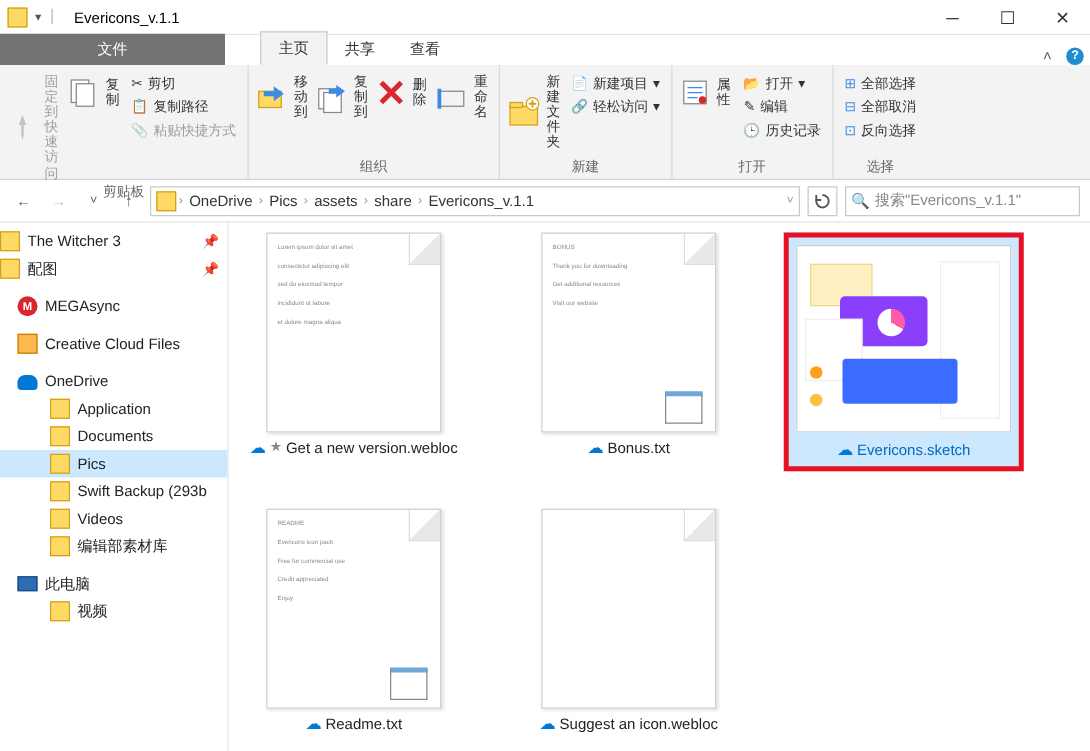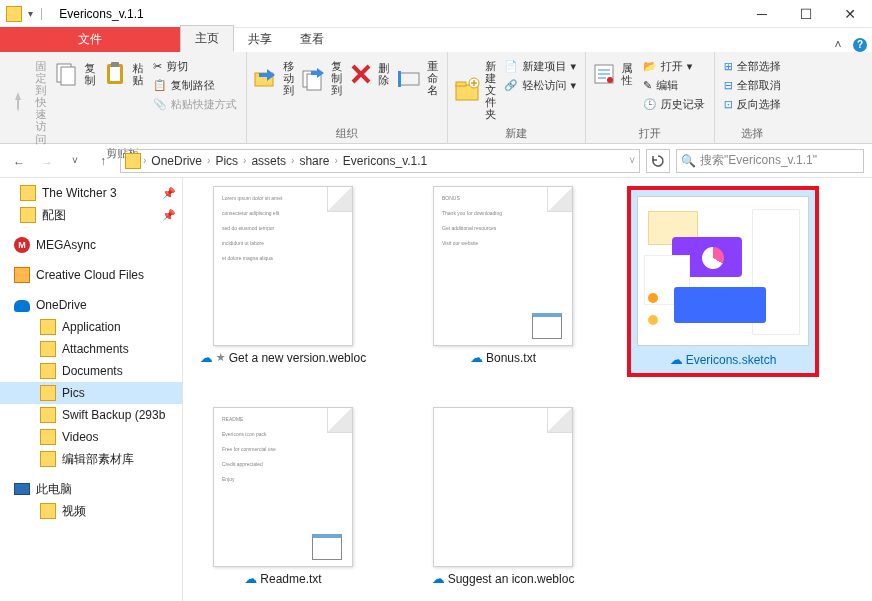--- a/index.html
+++ b/index.html
@@ -8,22 +8,22 @@
 .titlebar { height: 28px; background: #fff; display: flex; align-items: center; border-bottom: 1px solid #e5e5e5; }
 .titlebar .left { display: flex; align-items: center; gap: 6px; padding-left: 6px; }
 .titlebar .ico { width: 16px; height: 16px; background: #ffd966; border: 1px solid #d4a015; }
 .titlebar .dd { font-size: 10px; color: #555; }
 .titlebar .title { margin-left: 8px; font-size: 12px; }
 .titlebar .wincontrols { margin-left: auto; display: flex; }
 .titlebar .wincontrols div { width: 44px; height: 28px; display: flex; align-items: center; justify-content: center; font-size: 14px; color: #333; }
 
 .ribbon-tabs { height: 24px; display: flex; align-items: flex-end; background: #fff; }
 .ribbon-tabs .tab { padding: 4px 14px; font-size: 12px; color: #333; cursor: pointer; }
-.ribbon-tabs .tab.file { background: #ef4444; color: #fff; }
-.ribbon-tabs .tab.active { border: 1px solid #ccc; border-bottom: 1px solid #f3f3f3; background: #f3f3f3; }
+.ribbon-tabs .tab.file { background: #737373; color: #fff; }
+.ribbon-tabs .tab.active { border: 1px solid #ccc; border-bottom: 1px solid #f3f3f3; background: #f3f3f3; margin-left: 28px; }
 .ribbon-tabs .spacer { flex: 1; }
 .ribbon-tabs .collapse { width: 20px; text-align: center; color: #555; }
 .ribbon-tabs .help { width: 24px; text-align: center; }
 .help-circle { display:inline-block; width:14px; height:14px; border-radius:50%; background:#1e8ccf; color:#fff; font-size:10px; line-height:14px; text-align:center; font-weight:bold; }
 
 .ribbon { height: 92px; background: #f3f3f3; border-bottom: 1px solid #d4d4d4; display: flex; }
 .group { border-right: 1px solid #d9d9d9; display: flex; flex-direction: column; padding: 2px 6px 0 6px; }
 .group-body { flex: 1; display: flex; align-items: flex-start; gap: 4px; }
 .group-label { text-align: center; font-size: 11px; color: #666; padding: 1px 0 2px; }
 .bigbtn { display: flex; flex-direction: row; align-items: center; justify-content: flex-start; width: 44px; padding-top: 6px; gap: 2px; }
@@ -40,21 +40,21 @@
 .addrbar { flex: 1; height: 24px; border: 1px solid #c9c9c9; display: flex; align-items: center; padding: 0 4px; gap: 2px; font-size: 12px; }
 .addrbar .fico { width:16px; height:16px; background:#ffd966; border:1px solid #d4a015; }
 .crumb { padding: 0 3px; color: #333; }
 .csep { color: #999; font-size: 10px; }
 .addrbar .spacer { flex:1; }
 .refreshbtn { width:24px; height:24px; border:1px solid #c9c9c9; display:flex; align-items:center; justify-content:center; }
 .searchbox { width: 188px; height: 24px; border: 1px solid #c9c9c9; display:flex; align-items:center; padding: 0 4px; gap:4px; color:#888; }
 
 .content { display: flex; height: 423px; }
 .tree { width: 183px; border-right: 1px solid #e5e5e5; overflow: hidden; padding-top: 4px; }
-.tree-item { display:flex; align-items:center; gap:6px; height:22px; padding-left: 20px; font-size:12px; color:#222; white-space:nowrap; }
+.tree-item { display:flex; align-items:center; gap:6px; height:22px; font-size:12px; color:#222; white-space:nowrap; }
 .tree-item.indent { padding-left: 40px; }
 .tree-item.selected { background:#cce8ff; }
 .tree-item .ficon { width:16px; height:16px; flex-shrink:0; }
 .folder-y { background:#ffd966; border:1px solid #d4a015; }
 .folder-o { background:#ffb84d; border:1px solid #cc7a00; }
 .mega { width:16px; height:16px; border-radius:50%; background:#d9272e; color:#fff; font-size:9px; font-weight:bold; display:flex; align-items:center; justify-content:center; }
 .onedrive { width:16px; height:12px; background:#0078d4; border-radius: 6px 6px 3px 3px; margin-top:2px; }
 .monitor { width:16px; height:12px; background:#2d6db5; border:1px solid #1a4a80; }
 .cube { width:14px; height:14px; background:#3b8ae6; border:1px solid #2060b0; transform: rotate(10deg); }
 .pin { color:#666; font-size:11px; margin-left:auto; margin-right:6px; }
@@ -126,30 +126,20 @@
 速访问</div>
       </div>
       <div class="bigbtn">
         <div class="icn">
             <svg width="26" height="26">
               <rect x="3" y="3" width="14" height="18" fill="#fff" stroke="#888"></rect>
               <rect x="7" y="6" width="14" height="18" fill="#fff" stroke="#888"></rect>
             </svg>
           </div>
         <div class="lbl">复制</div>
-      </div>
-      <div class="bigbtn">
-        <div class="icn">
-            <svg width="26" height="26">
-              <rect x="5" y="3" width="16" height="20" rx="2" fill="#d4a015"></rect>
-              <rect x="8" y="6" width="10" height="14" fill="#fff"></rect>
-              <rect x="9" y="1" width="8" height="5" rx="1" fill="#888"></rect>
-            </svg>
-          </div>
-        <div class="lbl">粘贴</div>
       </div>
       <div class="smallstack">
         <div class="smallbtn">
             <span>✂</span>
             <span>剪切</span>
           </div>
         <div class="smallbtn">
             <span>📋</span>
             <span>复制路径</span>
           </div>
@@ -332,24 +322,20 @@
     <div class="tree-item" style="padding-left:14px">
         <div class="onedrive"></div>
         <span>OneDrive</span>
       </div>
     <div class="tree-item indent">
         <div class="ficon folder-y"></div>
         <span>Application</span>
       </div>
     <div class="tree-item indent">
         <div class="ficon folder-y"></div>
-        <span>Attachments</span>
-      </div>
-    <div class="tree-item indent">
-        <div class="ficon folder-y"></div>
         <span>Documents</span>
       </div>
     <div class="tree-item indent selected">
         <div class="ficon folder-y"></div>
         <span>Pics</span>
       </div>
     <div class="tree-item indent">
         <div class="ficon folder-y"></div>
         <span>Swift Backup (293b</span>
       </div>

